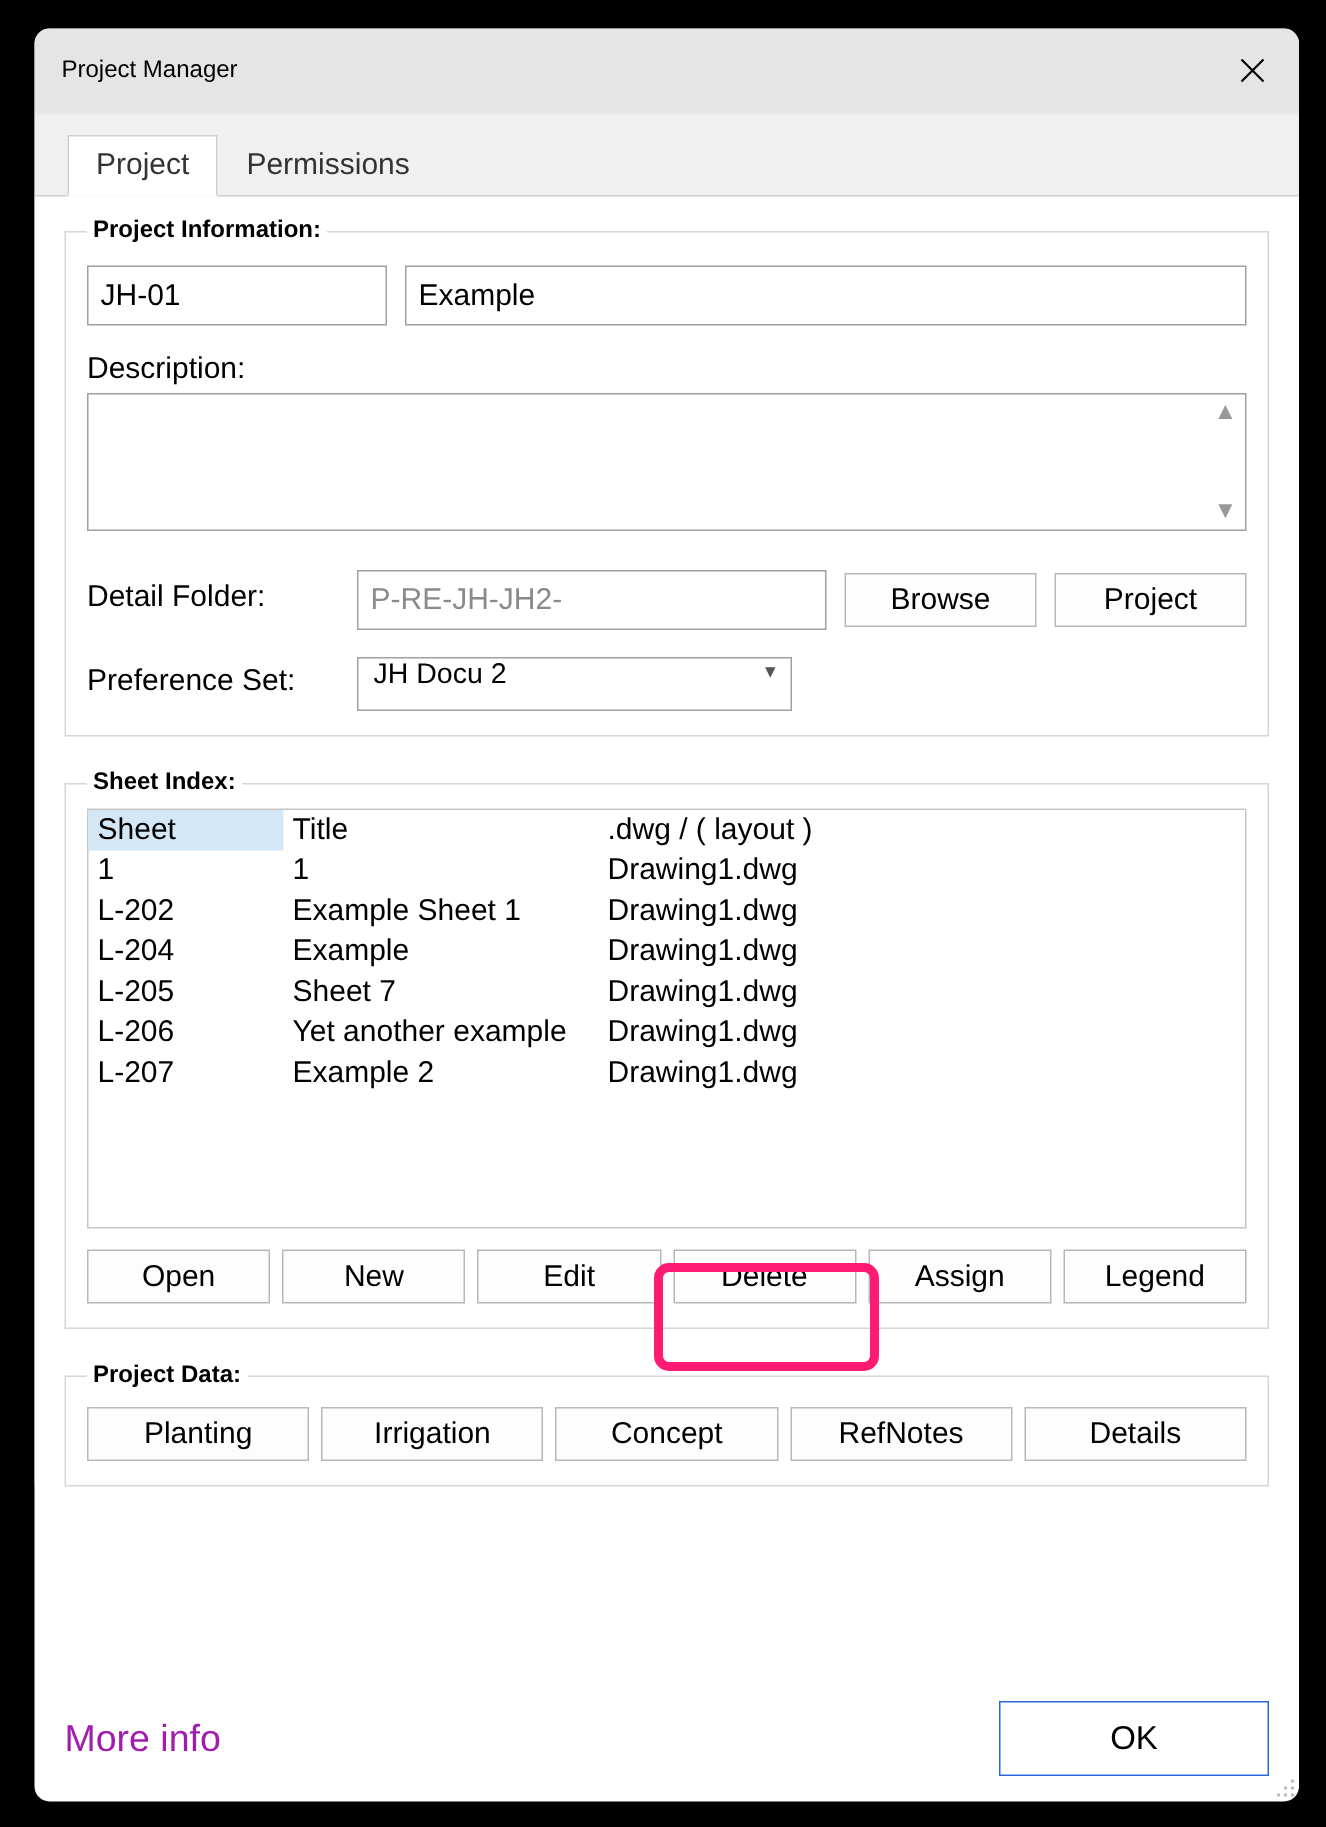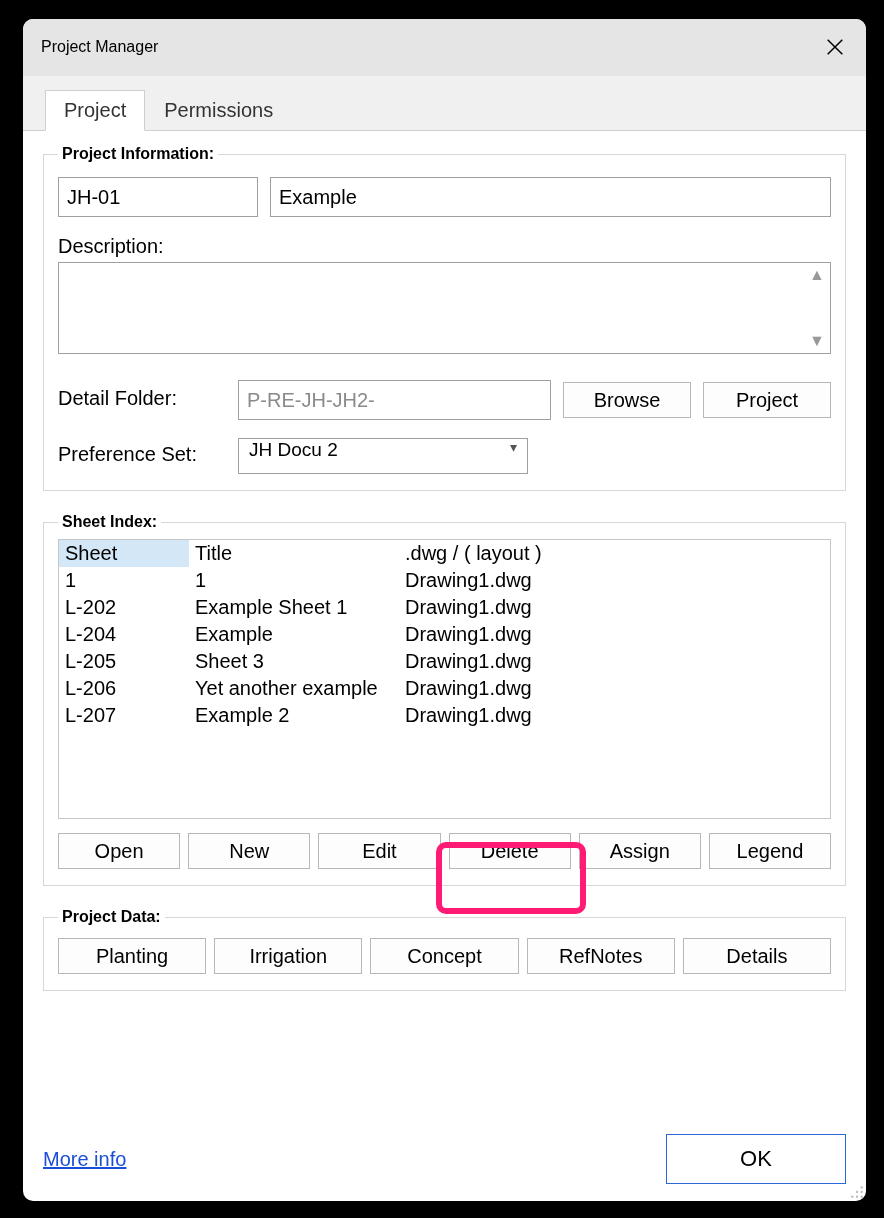--- a/index.html
+++ b/index.html
@@ -153,24 +153,23 @@
   .footer {
     position: absolute;
     bottom: 12px;
     left: 20px;
     right: 20px;
     display: flex;
     align-items: center;
     height: 60px;
   }
   .link {
-    color: #1d4ed8;
-    text-decoration: underline;
-    cursor: pointer;
-    font-size: 20px;
+    color: #a21caf;
+    cursor: pointer;
+    font-size: 25px;
   }
   .ok-btn {
     margin-left: auto;
     border: 1px solid #2a68d9;
     height: 50px;
     width: 180px;
     background: #fff;
     display: flex;
     align-items: center;
     justify-content: center;
@@ -271,21 +270,21 @@
                 <td></td>
               </tr>
               <tr>
                 <td>L-204</td>
                 <td>Example</td>
                 <td>Drawing1.dwg</td>
                 <td></td>
               </tr>
               <tr>
                 <td>L-205</td>
-                <td>Sheet 3</td>
+                <td>Sheet 7</td>
                 <td>Drawing1.dwg</td>
                 <td></td>
               </tr>
               <tr>
                 <td>L-206</td>
                 <td>Yet another example</td>
                 <td>Drawing1.dwg</td>
                 <td></td>
               </tr>
               <tr>

